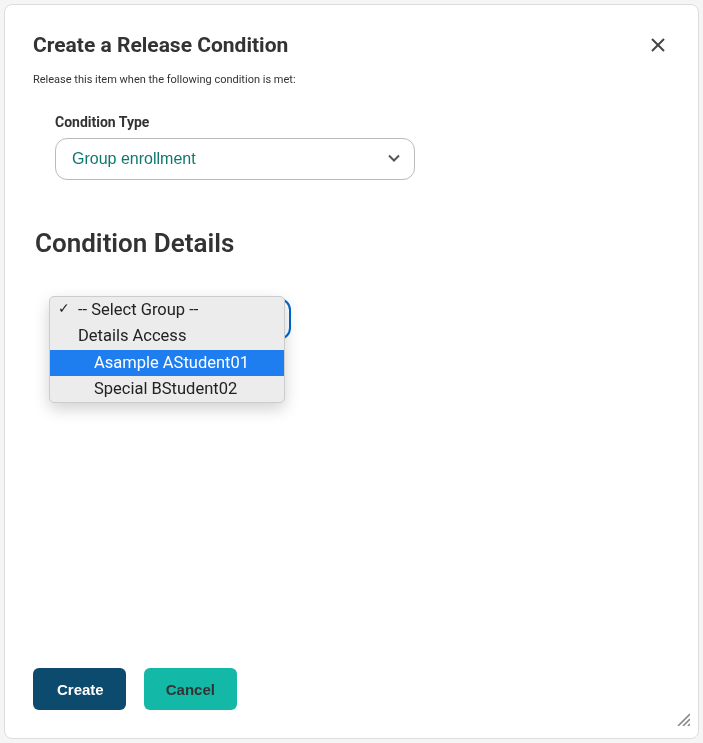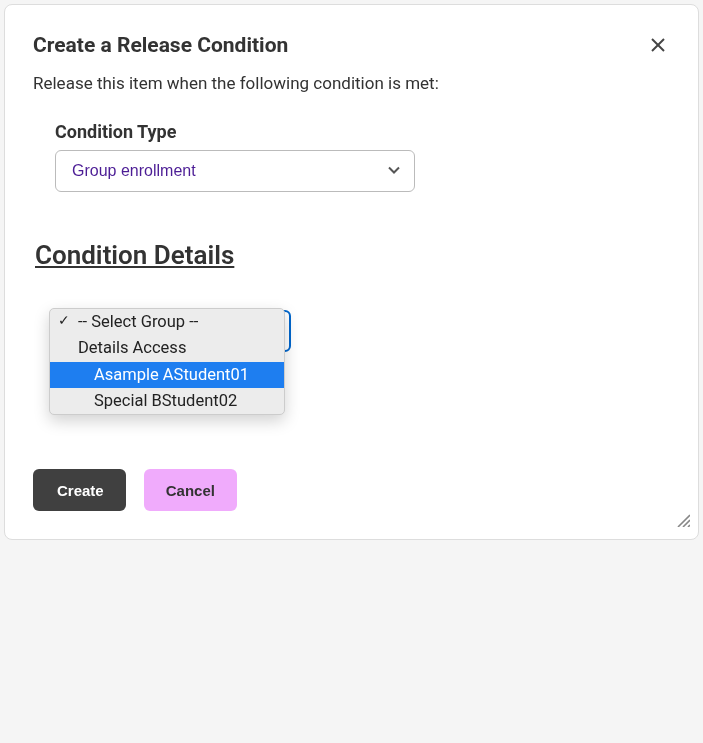--- a/index.html
+++ b/index.html
@@ -3,21 +3,21 @@
   <meta charset="utf-8">
   <style>
     * { box-sizing: border-box; margin: 0; padding: 0; }
     body {
       font-family: -apple-system, BlinkMacSystemFont, "Segoe UI", Roboto, Arial, sans-serif;
       background: #f5f5f5;
       padding: 4px;
     }
     .dialog {
       width: 695px;
-      height: 536px;
+      height: 735px;
       background: #fff;
       border: 1px solid #ddd;
       border-radius: 8px;
       padding: 28px;
       position: relative;
       display: flex;
       flex-direction: column;
     }
     .dialog-header {
       display: flex;
@@ -32,45 +32,45 @@
     .close-btn {
       background: none;
       border: none;
       cursor: pointer;
       padding: 4px;
       color: #444;
     }
     .close-btn svg { display: block; }
     .subtitle {
       margin-top: 16px;
-      font-size: 17px;
+      font-size: 11px;
       color: #333;
     }
     .field-group { margin-top: 28px; }
     .field-label {
-      font-size: 18px;
+      font-size: 14px;
       font-weight: 700;
       color: #333;
       margin-bottom: 8px;
       margin-left: 22px;
     }
     .select-wrap {
       position: relative;
       width: 360px;
       margin-left: 22px;
     }
     .select {
       width: 100%;
       height: 42px;
       border: 1px solid #bbb;
-      border-radius: 6px;
+      border-radius: 12px;
       background: #fff;
       padding: 0 40px 0 16px;
       font-size: 16px;
-      color: #4c1d95;
+      color: #0f766e;
       text-align: left;
       cursor: pointer;
       display: flex;
       align-items: center;
     }
     .select.focused {
       border: 2px solid #0066cc;
     }
     .chevron {
       position: absolute;
@@ -79,21 +79,20 @@
       transform: translateY(-50%);
       pointer-events: none;
       color: #555;
     }
     .section-heading {
       font-size: 26px;
       font-weight: 600;
       color: #333;
       margin-top: 48px;
       margin-left: 2px;
-      text-decoration: underline;
     }
     .group-field { margin-top: 40px; }
     .group-select-wrap {
       position: relative;
       width: 236px;
       margin-left: 22px;
     }
     .dropdown-list {
       position: absolute;
       left: -6px;
@@ -135,26 +134,26 @@
     .btn {
       height: 42px;
       padding: 0 22px;
       border-radius: 6px;
       border: none;
       font-size: 15px;
       font-weight: 700;
       cursor: pointer;
     }
     .btn-primary {
-      background: #404040;
+      background: #0c4a6e;
       color: #fff;
       padding-left: 24px;
     }
     .btn-secondary {
-      background: #f0abfc;
+      background: #14b8a6;
       color: #333;
     }
     .resize-handle {
       position: absolute;
       right: 8px;
       bottom: 8px;
       color: #888;
     }
   </style>
 </head>

